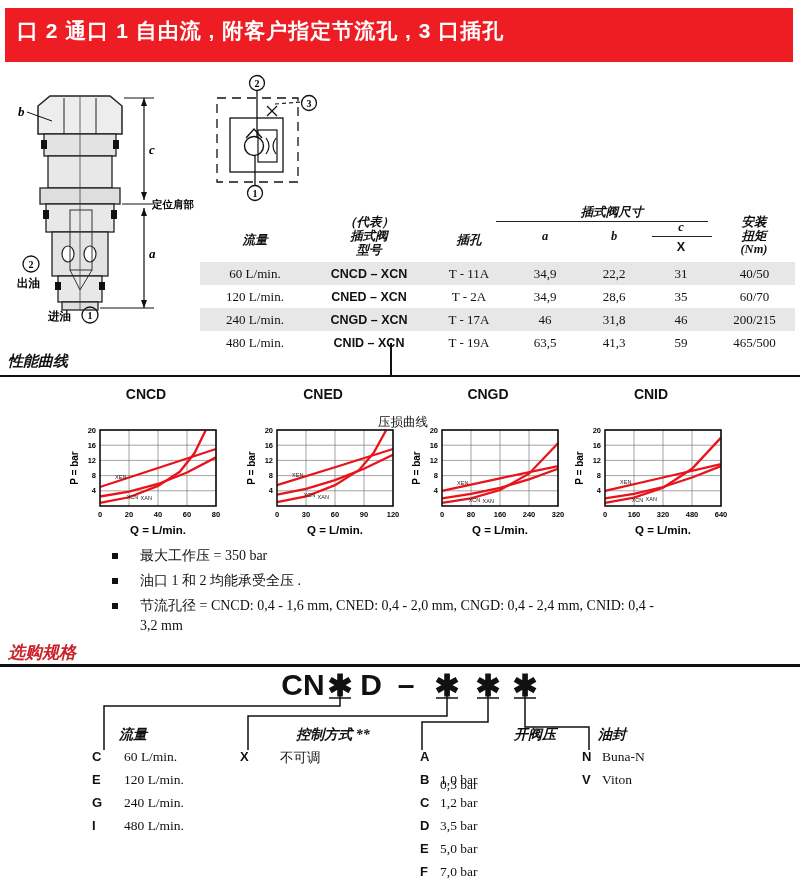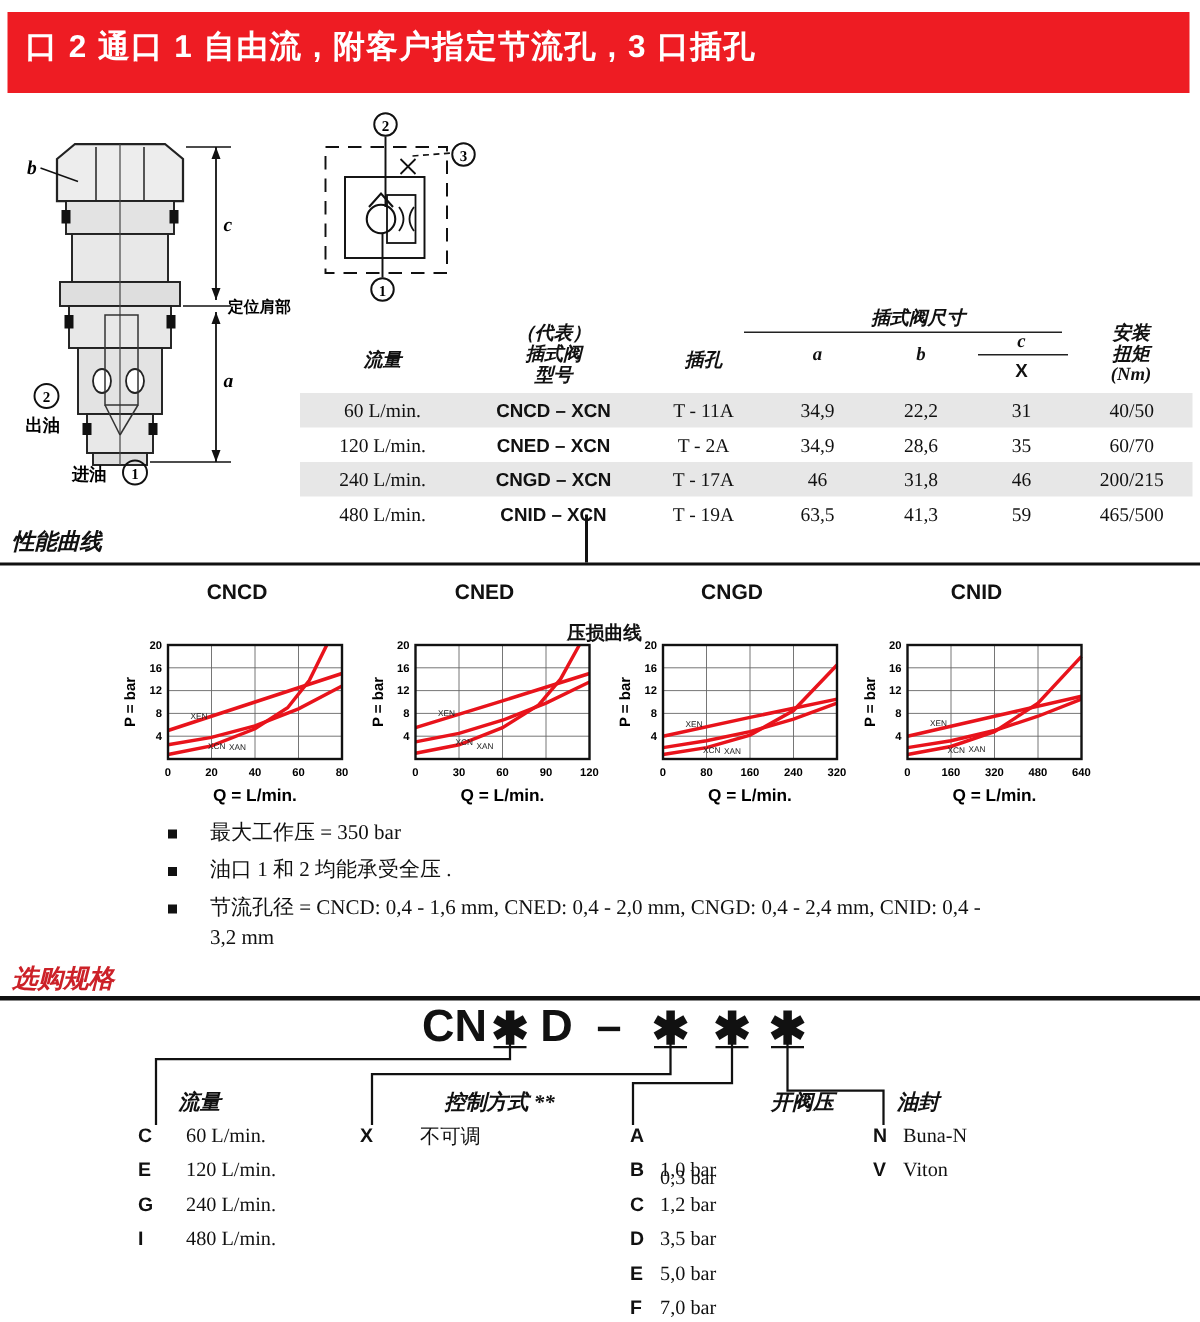--- a/index.html
+++ b/index.html
@@ -190,23 +190,23 @@
           <div>41,3</div>
           <div>59</div>
           <div>465/500</div>
         </div>
       </div>
   </div>
 
   <div class="abs sec-title" style="left:8px; top:352px;">性能曲线</div>
   <div class="abs" style="left:390px; top:343px; width:1.5px; height:32px; background:#111;"></div>
   <div class="abs rule" style="top:375px;"></div>
-  <div class="abs" style="left:378px; top:414px; font-size:12.5px;font-weight:bold;">压损曲线</div>
+  <div class="abs" style="left:378px; top:414px; font-size:12.5px;">压损曲线</div>
   <div id="charts">
-      <div class="abs chart-box" style="left: 78px; top: 386px;">
+      <div class="abs chart-box" style="left: 66px; top: 386px;">
         <div class="chart-title">CNCD</div>
         <svg width="160" height="118" viewBox="0 0 160 118" style="margin-top:20px; display:block;">
           <line x1="34" y1="68.8" x2="150" y2="68.8" stroke="#666" stroke-width="0.6"></line>
           <line x1="34" y1="53.599999999999994" x2="150" y2="53.599999999999994" stroke="#666" stroke-width="0.6"></line>
           <line x1="34" y1="38.4" x2="150" y2="38.4" stroke="#666" stroke-width="0.6"></line>
           <line x1="34" y1="23.199999999999996" x2="150" y2="23.199999999999996" stroke="#666" stroke-width="0.6"></line>
           <line x1="34" y1="8" x2="150" y2="8" stroke="#666" stroke-width="0.6"></line>
           <line x1="63" y1="8" x2="63" y2="84" stroke="#666" stroke-width="0.6"></line>
           <line x1="92" y1="8" x2="92" y2="84" stroke="#666" stroke-width="0.6"></line>
           <line x1="121" y1="8" x2="121" y2="84" stroke="#666" stroke-width="0.6"></line>

